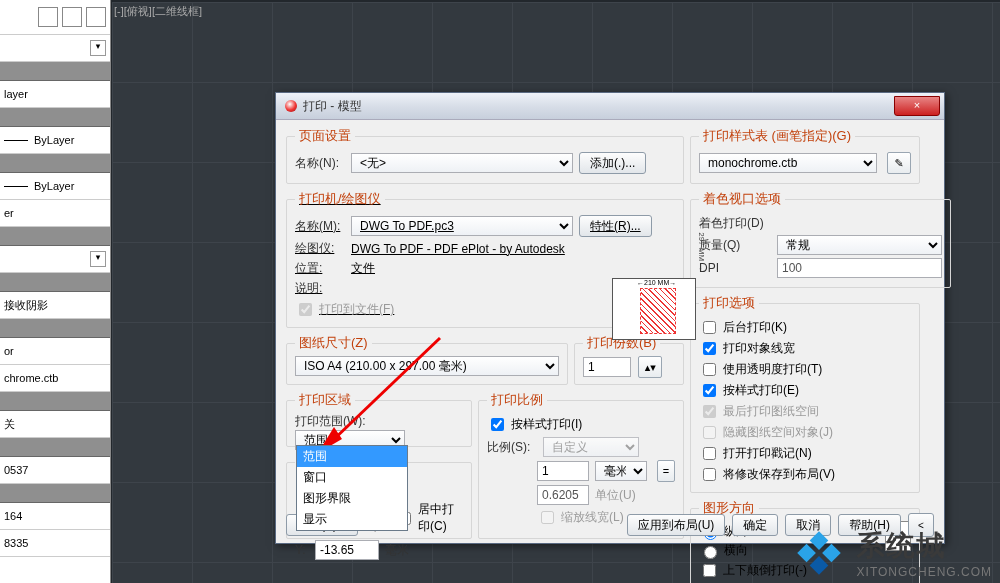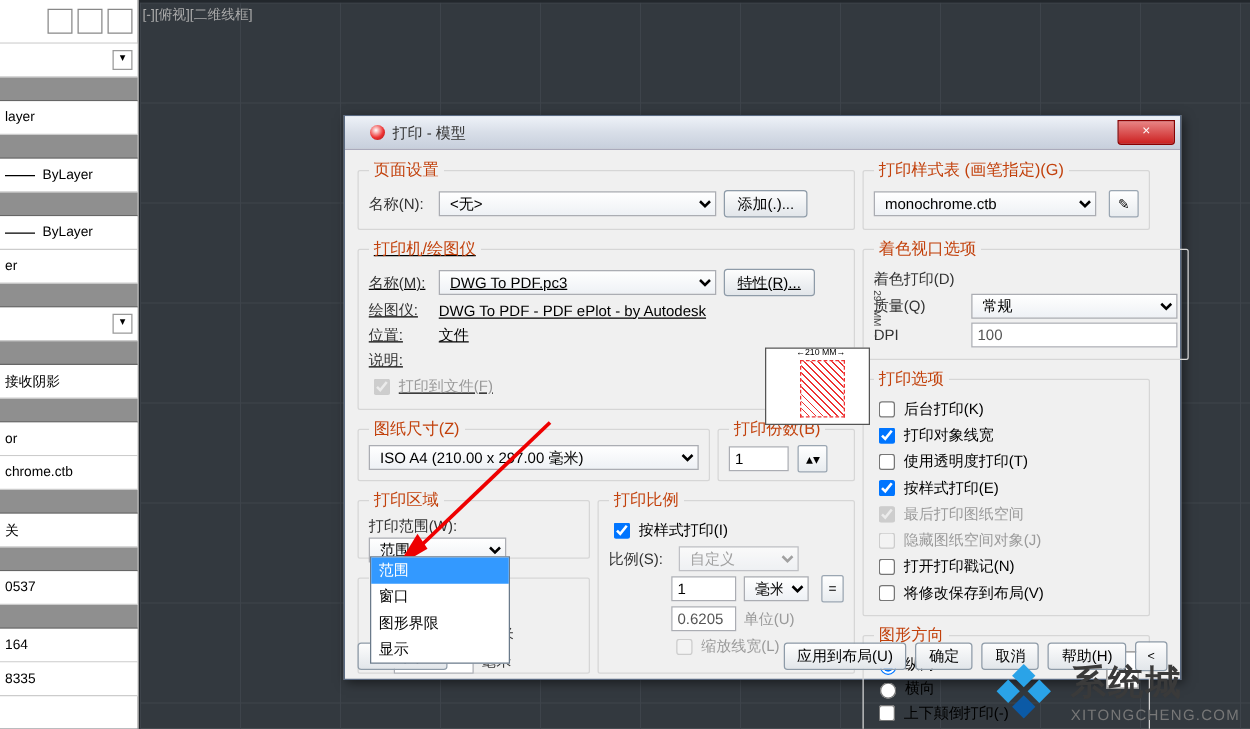--- a/index.html
+++ b/index.html
@@ -62,21 +62,21 @@
     width: 668px; height: 450px;
     background: #f0f0f0;
     border: 1px solid #5a6a82;
     box-shadow: 2px 2px 8px rgba(0,0,0,0.5);
   }
   .titlebar {
     height: 26px;
     background: linear-gradient(#eef2f8, #d8dee8 50%, #c7cfdc);
     border-bottom: 1px solid #aab;
     display: flex; align-items: center;
-    padding-left: 20px;
+    padding-left: 9px;
     color:#333;
   }
   .titlebar .appicon {
     width:12px;height:12px;border-radius:50%;
     background: radial-gradient(circle at 40% 35%, #fff, #e33 55%, #911);
     margin-right:6px;
   }
   .titlebar .spacer { flex:1; }
   .titlebar .close {
     width: 44px; height: 18px;
@@ -326,20 +326,24 @@
               <div>图形界限</div>
               <div>显示</div>
             </div>
 
             <fieldset style="height:74px;">
               <legend><span>(生印可打印区域)</span></legend>
               <div class="row2" style="margin-top:24px">
                 <span class="lbl"></span>
                 <span style="width:80px"></span>
                 <span class="lbl">毫米</span>
+                <label class="checkbox">
+                    <input type="checkbox" style="">
+                    <span>居中打印(C)</span>
+                  </label>
               </div>
               <div class="row2">
                 <span class="lbl" style="width:14px">Y:</span>
                 <input type="text" style="width: 64px;" value="-13.65">
                 <span class="lbl">毫米</span>
               </div>
             </fieldset>
           </div>
 
           <fieldset style="flex:1">

